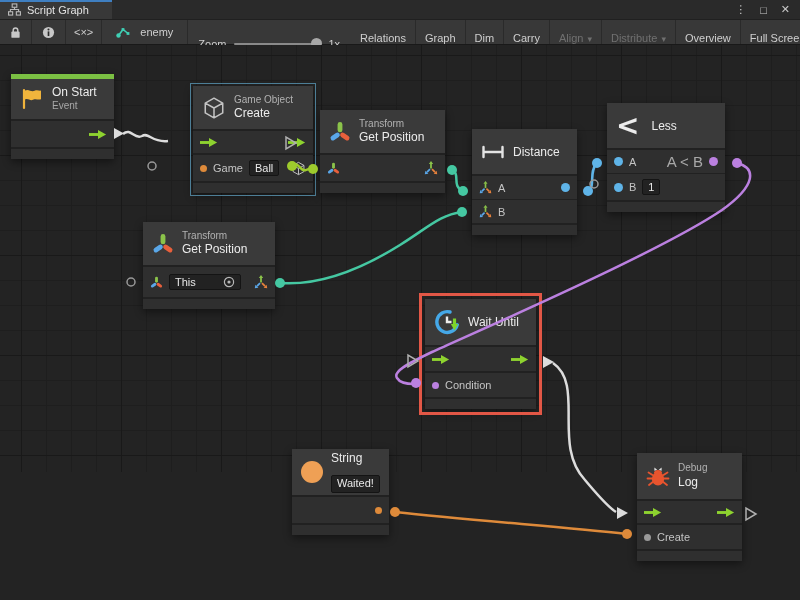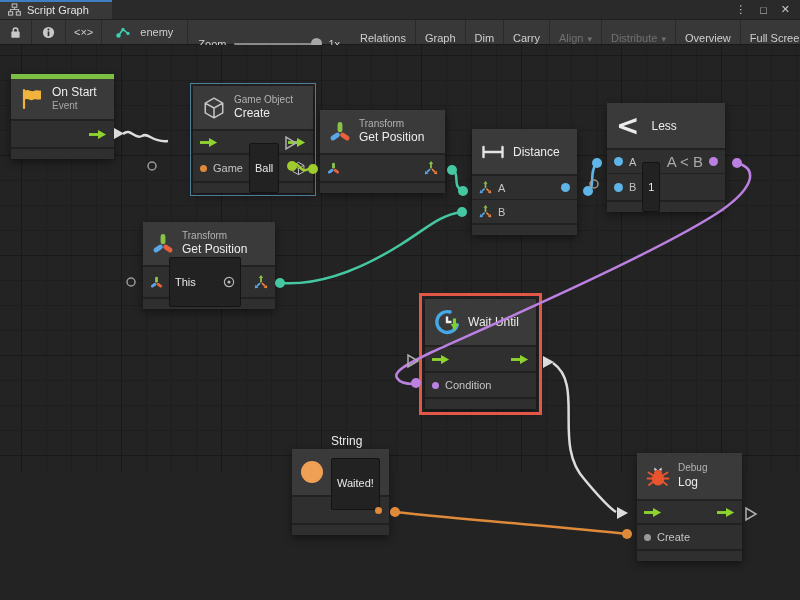--- a/index.html
+++ b/index.html
@@ -61,21 +61,21 @@
   .sub { font-size:10px; color:#a8a8a8; }
   .plabel { font-size:11px; color:#c4c4c4; }
   .gray-label { font-size:15px; color:#a8a8a8; }
   .spacer { flex:1; }
   .pdot { width:9px; height:9px; border-radius:50%; flex:none; }
   .pdot.small { width:7px; height:7px; }
   .c-orange { background:#de8a3a; }
   .c-blue   { background:#5fb4e8; }
   .c-purple { background:#bb80e0; }
   .c-gray   { background:#9a9a9a; }
-  .field { background:#222222; border:1px solid #141414; border-radius:2px; padding:18px 5px;
+  .field { background:#222222; border:1px solid #141414; border-radius:2px; padding:1px 5px;
            font-size:11px; color:#e8e8e8; white-space:nowrap; }
   .field.wide { display:flex; align-items:flex-end; width:72px; }
   .field .spacer { flex:1; }
   .less-glyph { font-size:28px; font-weight:bold; color:#ececec; line-height:1;
                 font-family:"DejaVu Sans", sans-serif; }
   .string-icon { width:22px; height:22px; border-radius:50%; background:#efa055; flex:none; }
   .ic { flex:none; display:block; }
 </style>
 </head>
 <body>

